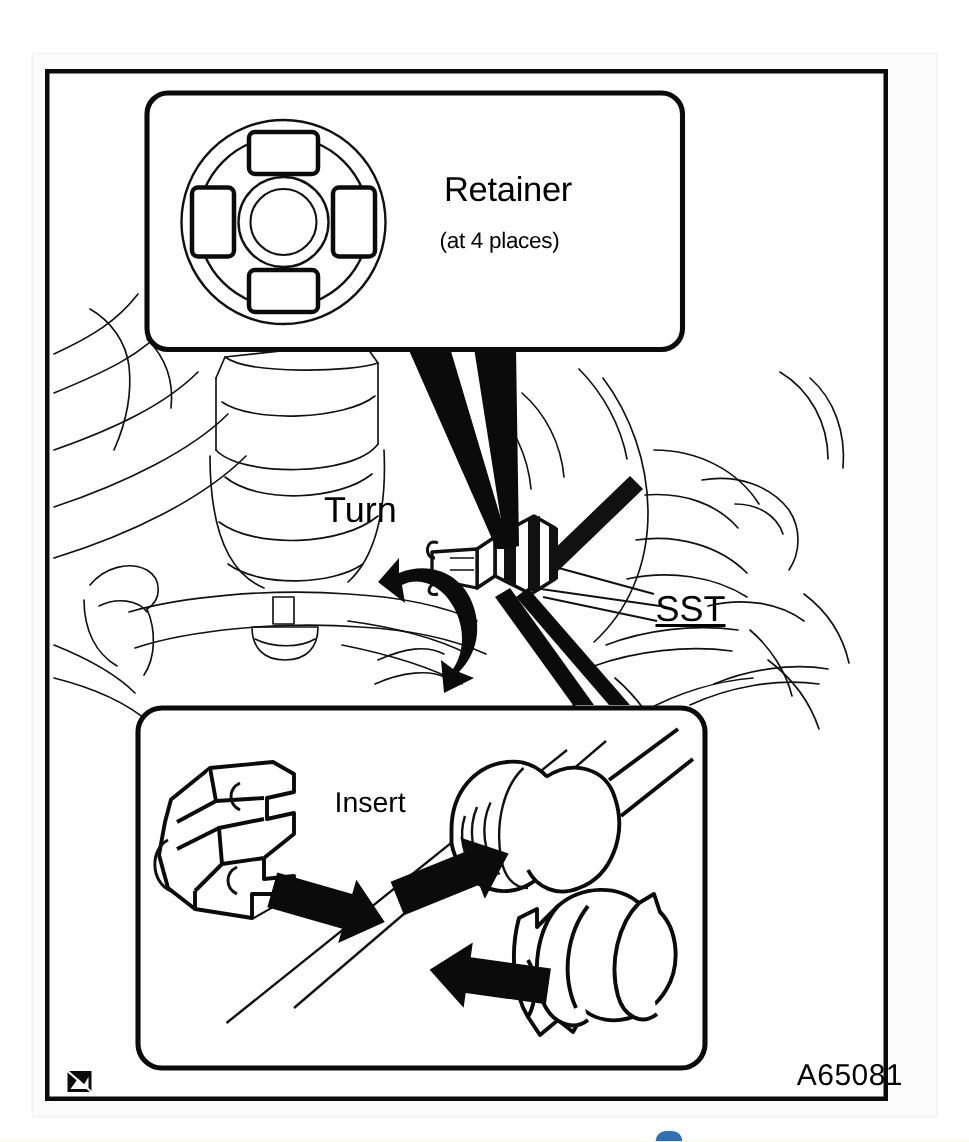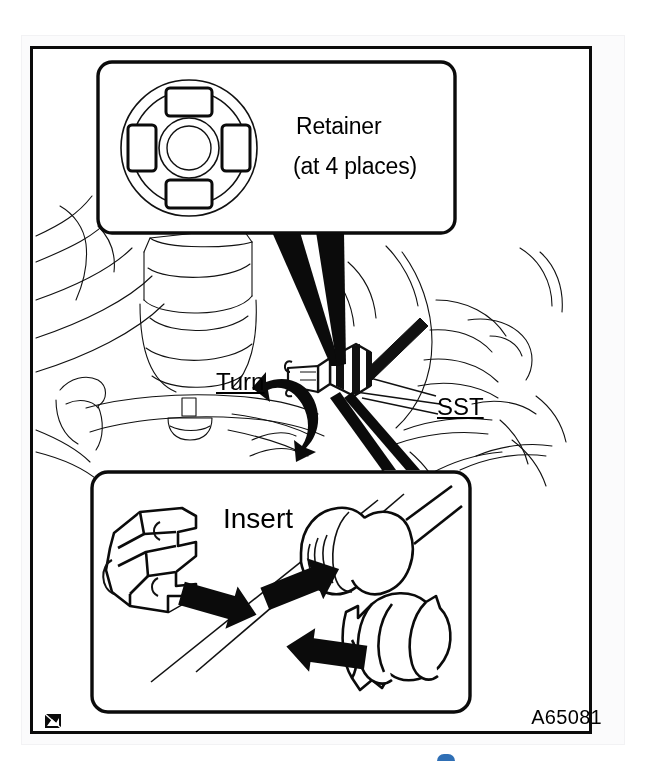--- a/index.html
+++ b/index.html
@@ -53,36 +53,35 @@
     white-space: nowrap;
     line-height: 1.22;
   }
   .lbl-retainer {
     left: 296px; top: 112px;
     font-size: 23px;
     letter-spacing: -0.2px;
   }
   .lbl-retainer-sub {
     left: 293px; top: 152px;
-    font-size: 23px;
+    font-size: 15px;
     letter-spacing: -0.2px;
   }
   .lbl-turn {
-    left: 216px; top: 367px;
+    left: 216px; top: 326px;
     font-size: 24px;
-    text-decoration: underline;
   }
   .lbl-sst {
     left: 437px; top: 392px;
     font-size: 24px;
     text-decoration: underline;
   }
   .lbl-insert {
-    left: 223px; top: 502px;
-    font-size: 28px;
+    left: 223px; top: 524px;
+    font-size: 19px;
   }
   .lbl-figid {
     right: 44px; bottom: 32px;
     font-size: 20px;
     letter-spacing: 0.3px;
   }
   .blue-nib {
     position: absolute;
     left: 437px; bottom: 0px;
     width: 18px; height: 7px;

